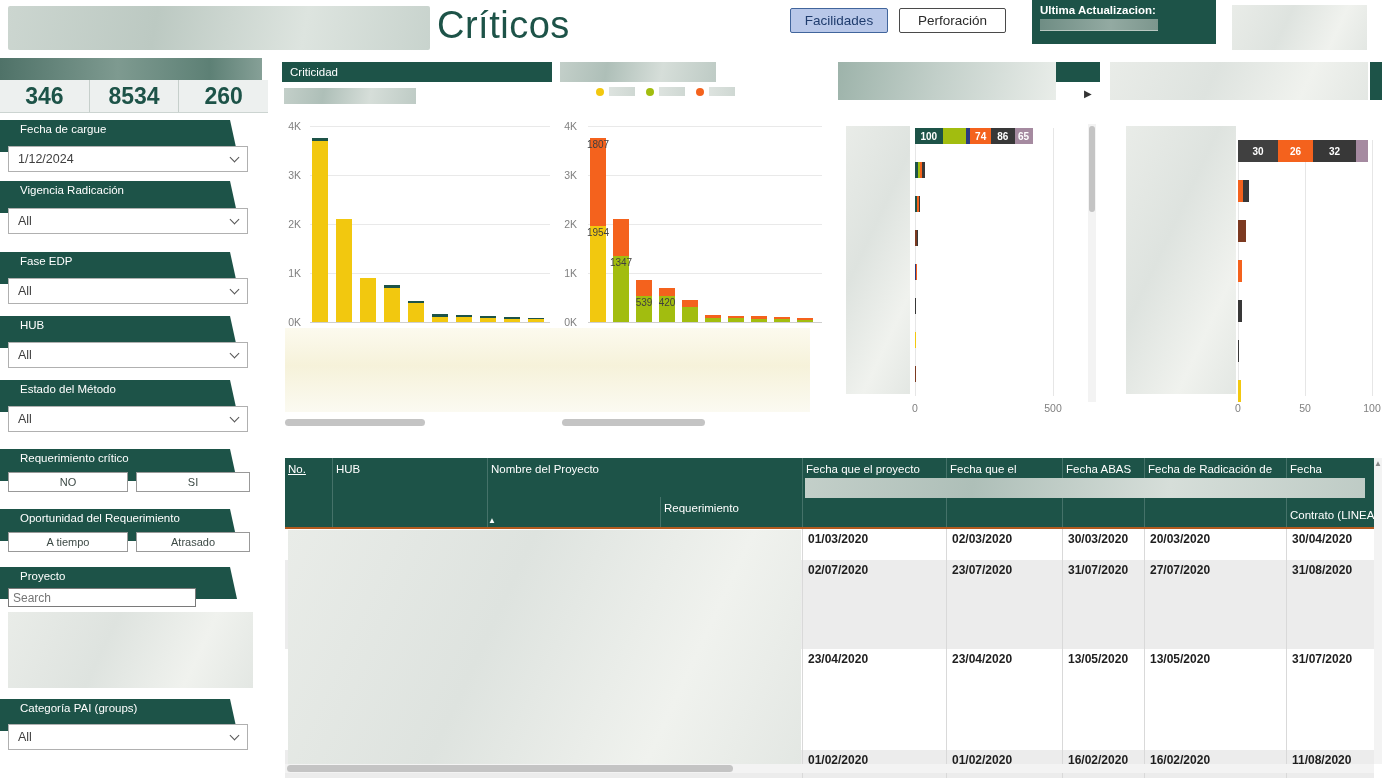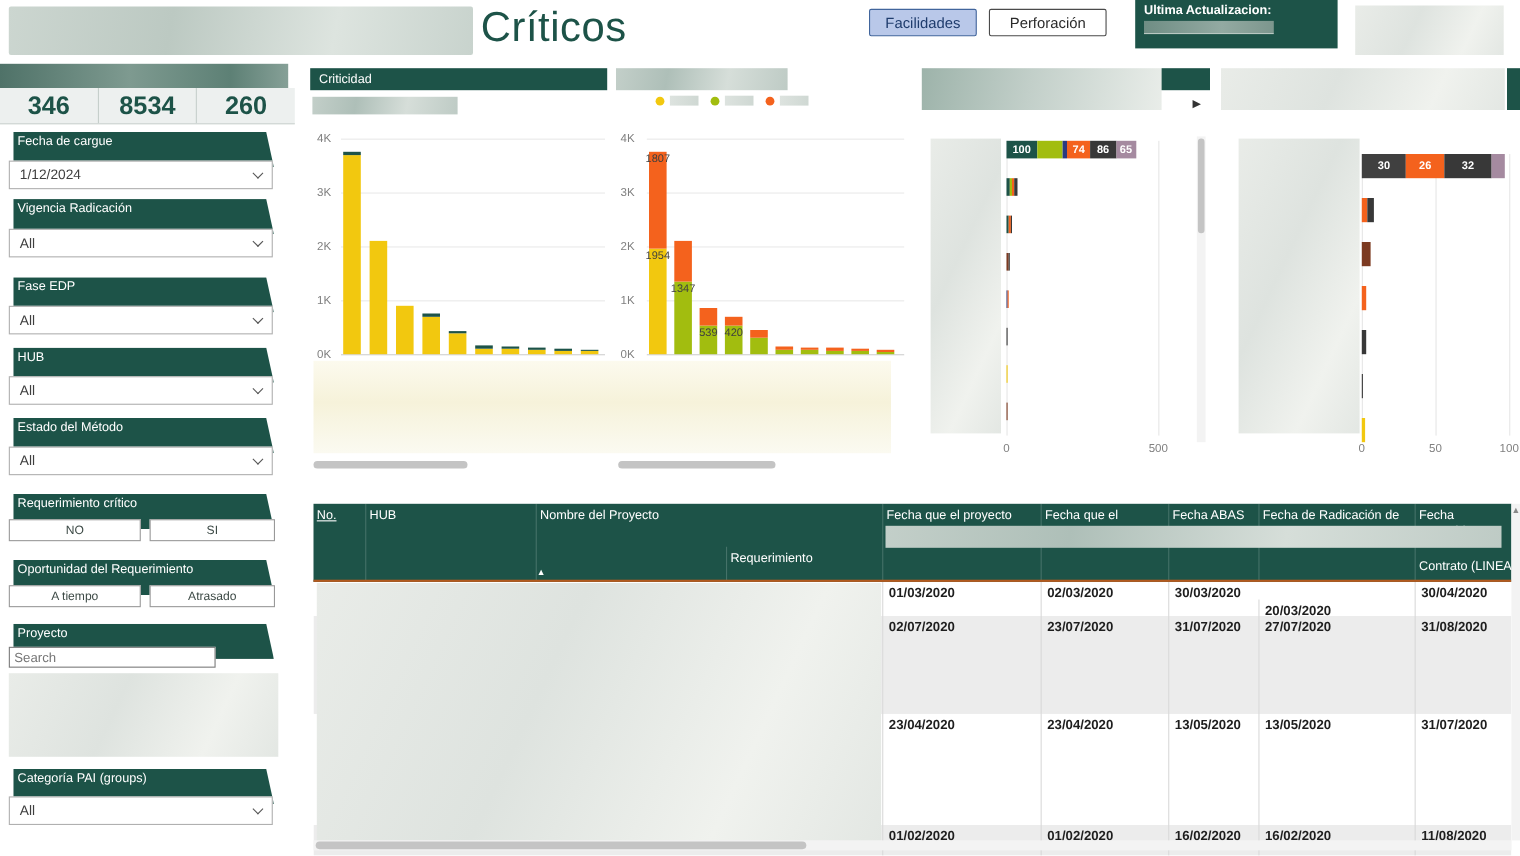--- a/index.html
+++ b/index.html
@@ -26,22 +26,22 @@
   .tab { font-family:inherit; font-size:13.5px; border-radius:2px; cursor:pointer; }
   .tab-fac  { background:#b9c8e9; border:1px solid #41659c; color:#1f3c6d; }
   .tab-perf { background:#fff; border:1px solid #4a4a4a; color:#2b2b2b; }
   .update-box { background:#1d5348; padding:4px 8px; }
   .update-label { color:#fff; font-size:11.5px; font-weight:700; }
 
   
   .kpi-row { background:#edf0ef; display:flex; border-bottom:1px solid #ccd4d1; }
   .kpi { flex:1; text-align:center; font-size:23px; font-weight:700; color:#1d5348; line-height:33px; }
   .kpi.mid { border-left:1px solid #c6cfcb; border-right:1px solid #c6cfcb; }
-  .f-hdr { position:absolute; left:12px; width:237px; height:32px; background:#1d5348;
-           color:#fff; font-size:11.5px; line-height:18px; padding-left:4px;
+  .f-hdr { position:absolute; left:0; width:237px; height:32px; background:#1d5348;
+           color:#fff; font-size:11.5px; line-height:18px; padding-left:20px;
            clip-path:polygon(0 0, calc(100% - 7px) 0, 100% 100%, 0 100%); }
   .dd { position:absolute; left:8px; width:240px; height:26px; background:#fff;
         border:1px solid #b0b0b0; display:flex; align-items:center; justify-content:space-between;
         padding:0 9px; font-size:12.5px; color:#3f3f3f; cursor:pointer; }
   .chev { width:7px; height:7px; border-right:1.5px solid #555; border-bottom:1.5px solid #555;
           transform:rotate(45deg); margin-top:-3px; }
   .opt-btn { position:absolute; height:20px; background:#fff; border:1px solid #999;
              font-size:11px; color:#3d4a46; display:flex; align-items:center; justify-content:center;
              cursor:pointer; }
   .search { position:absolute; left:8px; width:188px; height:19px; border:1px solid #7a7a7a;
@@ -415,21 +415,21 @@
 
   <div class="abs" id="tbody" style="left:285px;top:529px;width:1089px;height:249px;overflow:hidden">
       <div class="tr" style="height: 31px;">
         <div class="td" style="width: 47px;"></div>
         <div class="td" style="width: 155px;"></div>
         <div class="td" style="width: 173px;"></div>
         <div class="td" style="width: 142px;"></div>
         <div class="td date" style="width: 144px;">01/03/2020</div>
         <div class="td date" style="width: 116px;">02/03/2020</div>
         <div class="td date" style="width: 82px;">30/03/2020</div>
-        <div class="td date" style="width: 142px; margin-top: 16px;">20/03/2020</div>
+        <div class="td date" style="width: 142px;">20/03/2020</div>
         <div class="td date" style="width: 88px;">30/04/2020</div>
       </div>
       <div class="tr alt" style="height: 89px;">
         <div class="td" style="width: 47px;"></div>
         <div class="td" style="width: 155px;"></div>
         <div class="td" style="width: 173px;"></div>
         <div class="td" style="width: 142px;"></div>
         <div class="td date" style="width: 144px;">02/07/2020</div>
         <div class="td date" style="width: 116px;">23/07/2020</div>
         <div class="td date" style="width: 82px;">31/07/2020</div>

